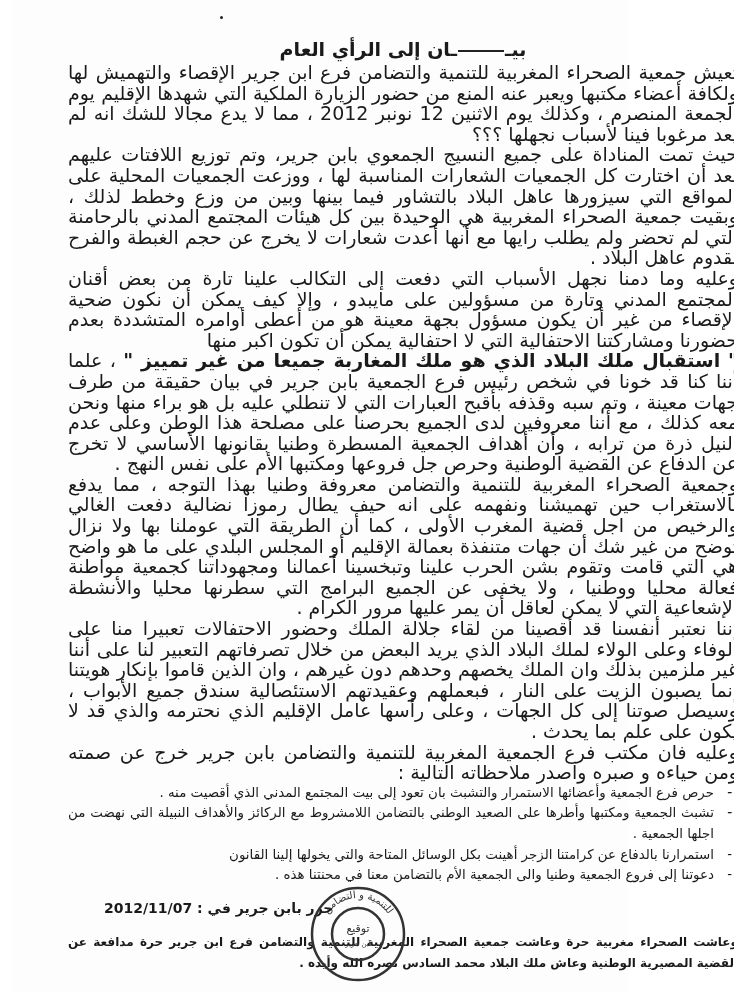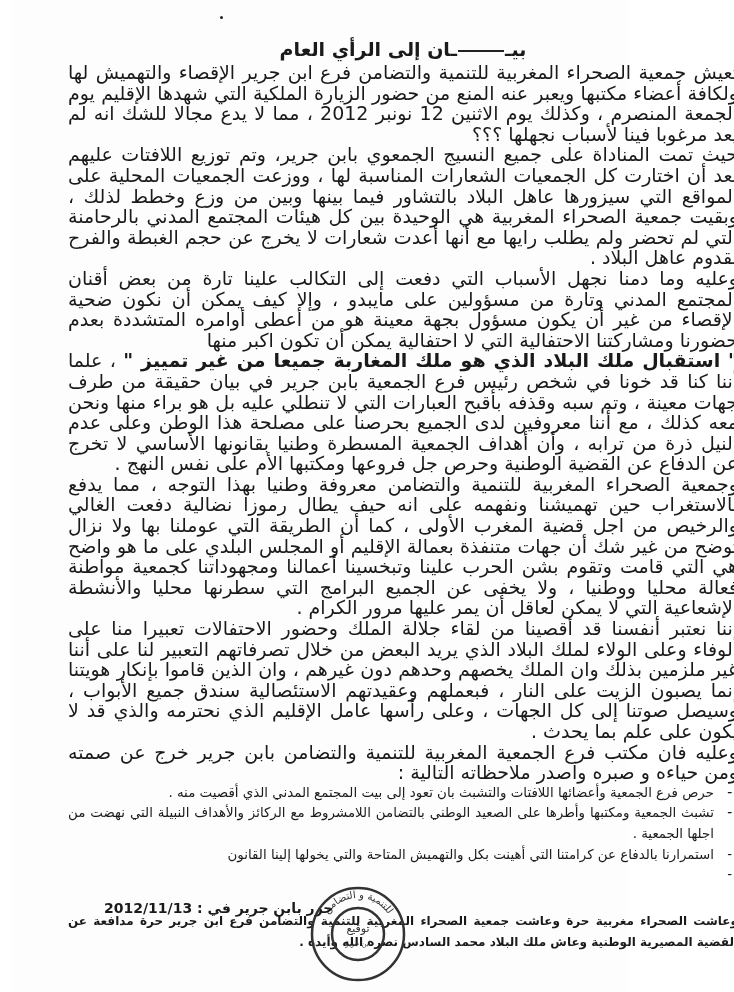--- a/index.html
+++ b/index.html
@@ -44,32 +44,32 @@
     <p class="para">وعليه وما دمنا نجهل الأسباب التي دفعت إلى التكالب علينا تارة من بعض أقنان المجتمع المدني وتارة من مسؤولين على مايبدو ، وإلا كيف يمكن أن نكون ضحية الإقصاء من غير أن يكون مسؤول بجهة معينة هو من أعطى أوامره المتشددة بعدم حضورنا ومشاركتنا الاحتفالية التي لا احتفالية يمكن أن تكون اكبر منها</p>
     <p class="para">
       <span class="bold">" استقبال ملك البلاد الذي هو ملك المغاربة جميعا من غير تمييز "</span><span> ، علما أننا كنا قد خونا في شخص رئيس فرع الجمعية بابن جرير في بيان حقيقة من طرف جهات معينة ، وتم سبه وقذفه بأقبح العبارات التي لا تنطلي عليه بل هو براء منها ونحن معه كذلك ، مع أننا معروفين لدى الجميع بحرصنا على مصلحة هذا الوطن وعلى عدم النيل ذرة من ترابه ، وأن أهداف الجمعية المسطرة وطنيا بقانونها الأساسي لا تخرج عن الدفاع عن القضية الوطنية وحرص جل فروعها ومكتبها الأم على نفس النهج .</span>
     </p>
     <p class="para">وجمعية الصحراء المغربية للتنمية والتضامن معروفة وطنيا بهذا التوجه ، مما يدفع بالاستغراب حين تهميشنا ونفهمه على انه حيف يطال رموزا نضالية دفعت الغالي والرخيص من اجل قضية المغرب الأولى ، كما أن الطريقة التي عوملنا بها ولا نزال توضح من غير شك أن جهات متنفذة بعمالة الإقليم أو المجلس البلدي على ما هو واضح هي التي قامت وتقوم بشن الحرب علينا وتبخسينا أعمالنا ومجهوداتنا كجمعية مواطنة فعالة محليا ووطنيا ، ولا يخفى عن الجميع البرامج التي سطرنها محليا والأنشطة الإشعاعية التي لا يمكن لعاقل أن يمر عليها مرور الكرام .</p>
     <p class="para">إننا نعتبر أنفسنا قد أقصينا من لقاء جلالة الملك وحضور الاحتفالات تعبيرا منا على الوفاء وعلى الولاء لملك البلاد الذي يريد البعض من خلال تصرفاتهم التعبير لنا على أننا غير ملزمين بذلك وان الملك يخصهم وحدهم دون غيرهم ، وان الذين قاموا بإنكار هويتنا إنما يصبون الزيت على النار ، فبعملهم وعقيدتهم الاستئصالية سندق جميع الأبواب ، وسيصل صوتنا إلى كل الجهات ، وعلى رأسها عامل الإقليم الذي نحترمه والذي قد لا يكون على علم بما يحدث .</p>
     <p class="para">وعليه فان مكتب فرع الجمعية المغربية للتنمية والتضامن بابن جرير خرج عن صمته ومن حياءه و صبره واصدر ملاحظاته التالية :</p>
 
     <ul class="list">
       <li><span class="bullet">-</span></li>
-      <li><span class="bullet">-</span><span>حرص فرع الجمعية وأعضائها اللافتات والتشبث بان تعود إلى بيت المجتمع المدني الذي أقصيت منه .</span></li>
+      <li><span class="bullet">-</span><span>حرص فرع الجمعية وأعضائها الاستمرار والتشبث بان تعود إلى بيت المجتمع المدني الذي أقصيت منه .</span></li>
       <li><span class="bullet">-</span></li>
       <li><span class="bullet">-</span><span>تشبث الجمعية ومكتبها وأطرها على الصعيد الوطني بالتضامن اللامشروط مع الركائز والأهداف النبيلة التي نهضت من اجلها الجمعية .</span></li>
-      <li><span class="bullet">-</span><span>استمرارنا بالدفاع عن كرامتنا التي أهينت بكل والتهميش المتاحة والتي يخولها إلينا القانون</span></li>
-      <li><span class="bullet">-</span></li>
+      <li><span class="bullet">-</span><span>استمرارنا بالدفاع عن كرامتنا الزجر أهينت بكل الوسائل المتاحة والتي يخولها إلينا القانون</span></li>
+      <li><span class="bullet">-</span><span>دعوتنا إلى فروع الجمعية وطنيا والى الجمعية الأم بالتضامن معنا في محنتنا هذه .</span></li>
     </ul>
 
     <p class="para closing">وعاشت الصحراء مغربية حرة وعاشت جمعية الصحراء المغربية للتنمية والتضامن فرع ابن جرير حرة مدافعة عن القضية المصيرية الوطنية وعاش ملك البلاد محمد السادس نصره الله وأيده .</p>
   </div>
 
   <div class="signed">
-    <span>حرر بابن جرير في : </span><span>2012/11/13</span>
+    <span>حرر بابن جرير في : </span><span>2012/11/07</span>
   </div>
 
   <svg class="stamp" viewBox="0 0 100 100">
     <circle cx="50" cy="50" r="46" fill="none" stroke="#333" stroke-width="2.5"></circle>
     <circle cx="50" cy="50" r="26" fill="none" stroke="#333" stroke-width="2.5"></circle>
     <defs>
         <path id="arc" d="M 14 50 A 36 36 0 0 1 86 50"></path>
       </defs>
     <text font-size="10" fill="#333" font-family="DejaVu Sans, sans-serif">
       <textPath href="#arc" startOffset="50%" text-anchor="middle">للتنمية و التضامن</textPath>

